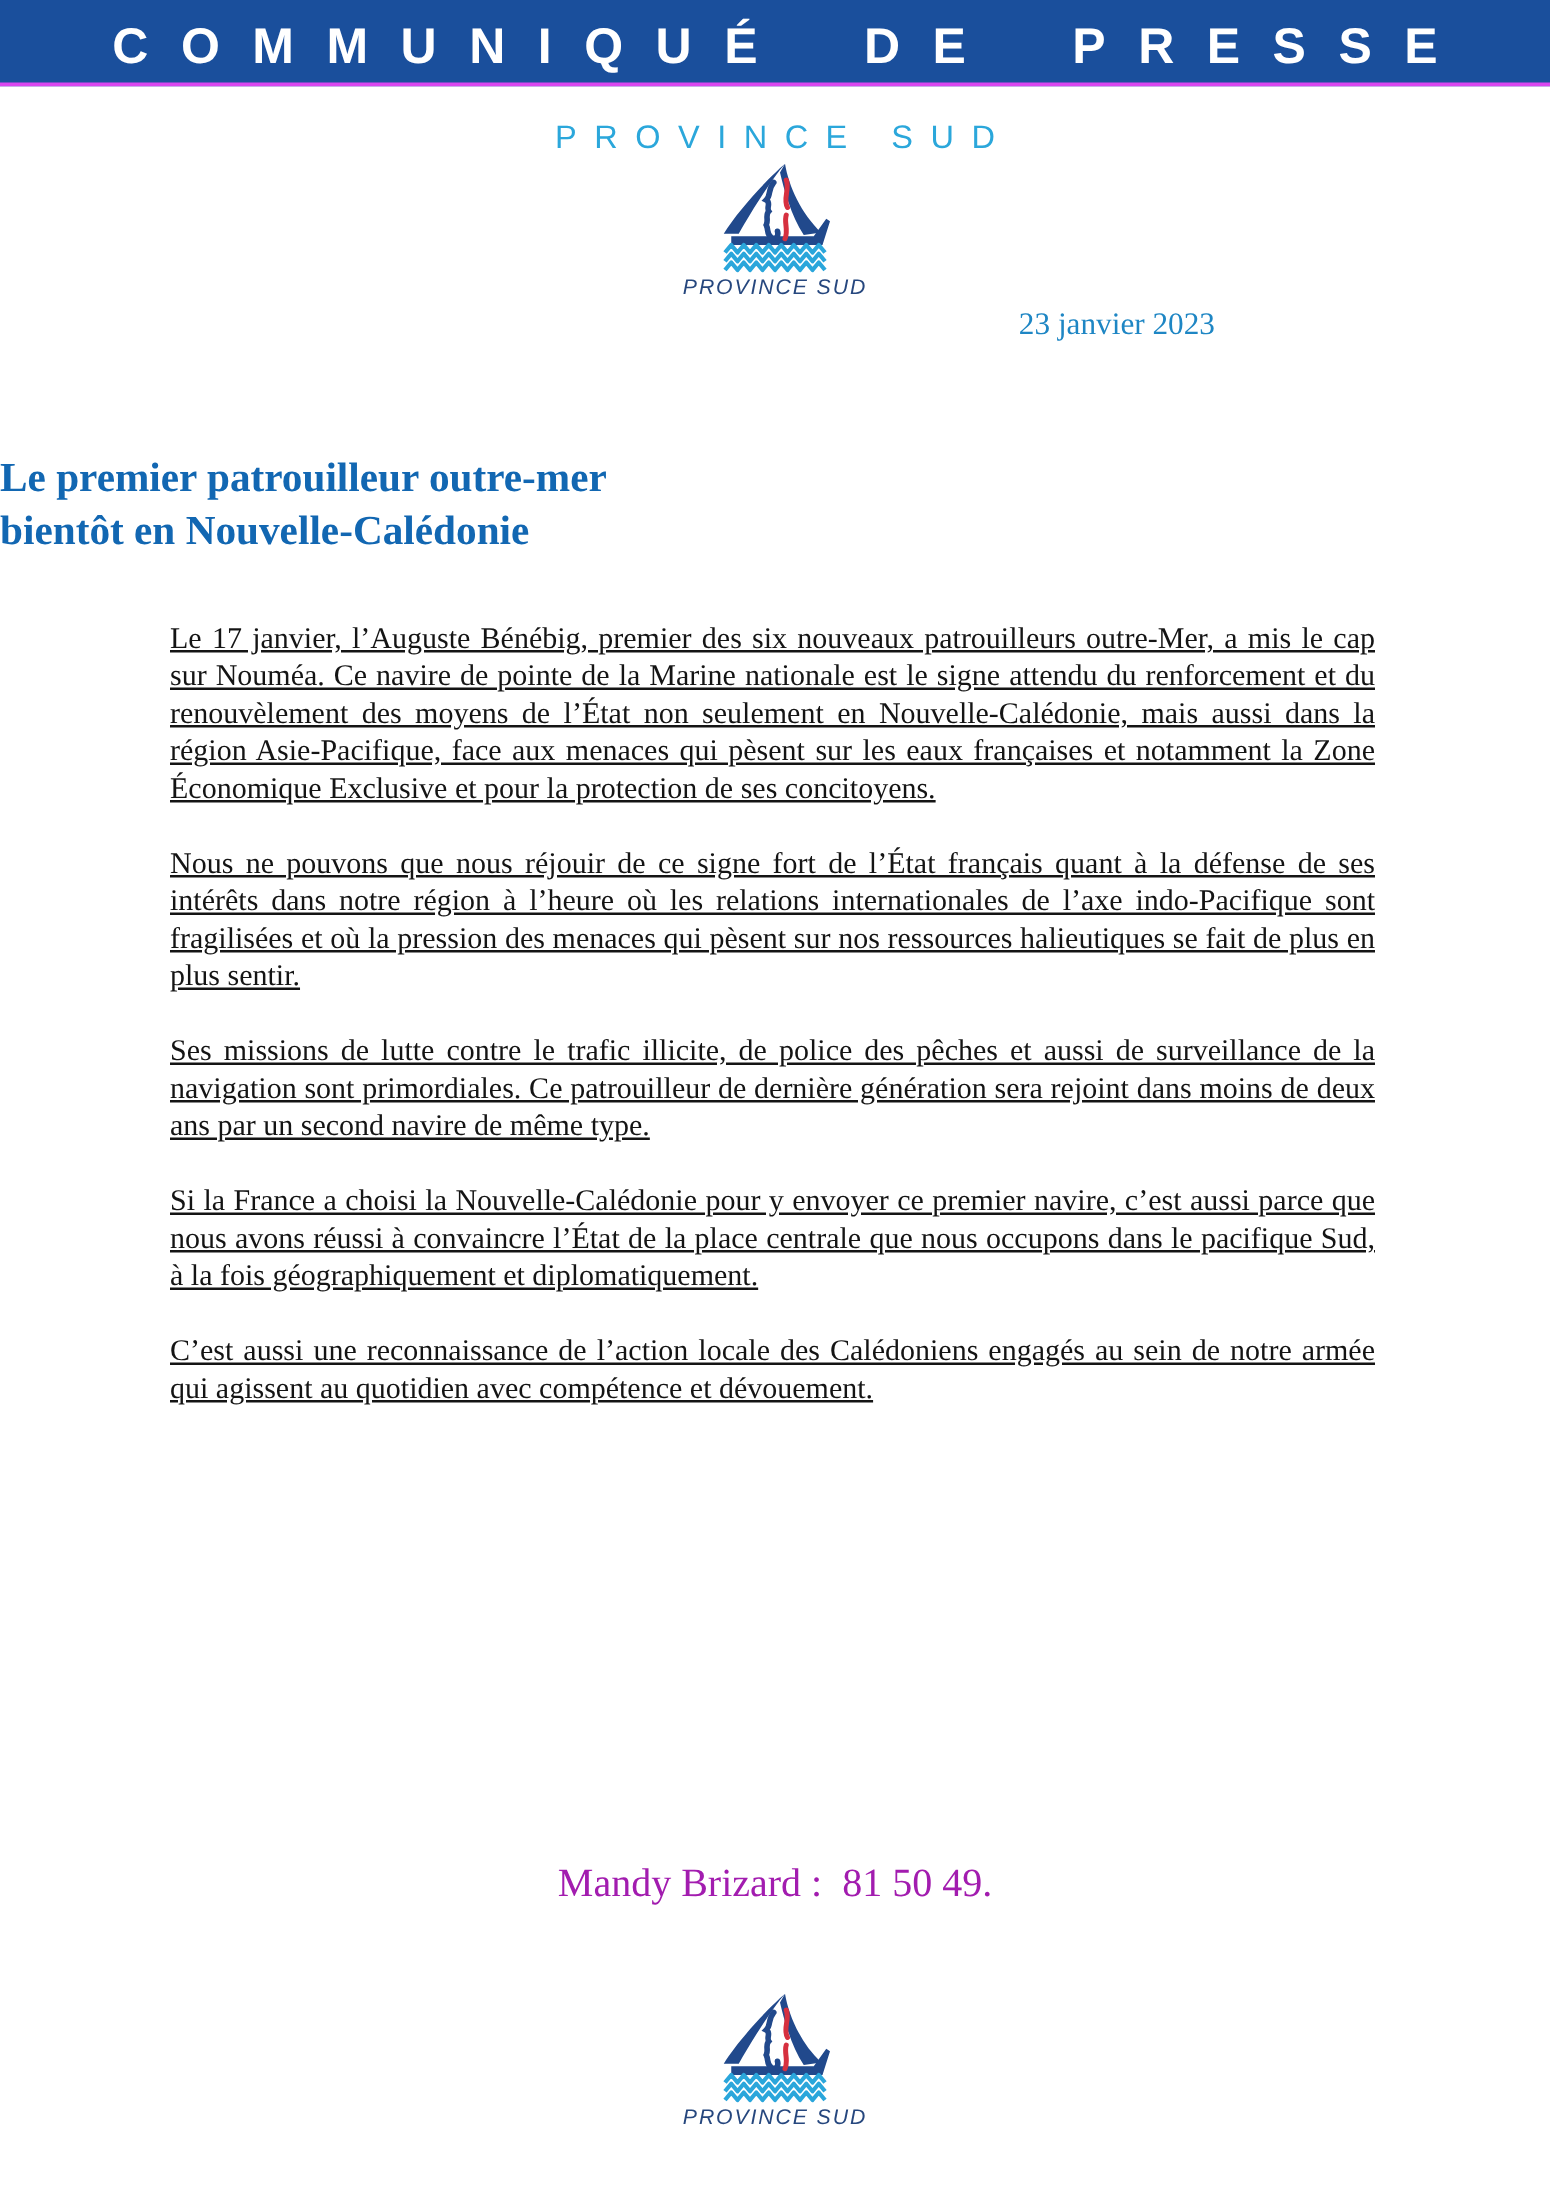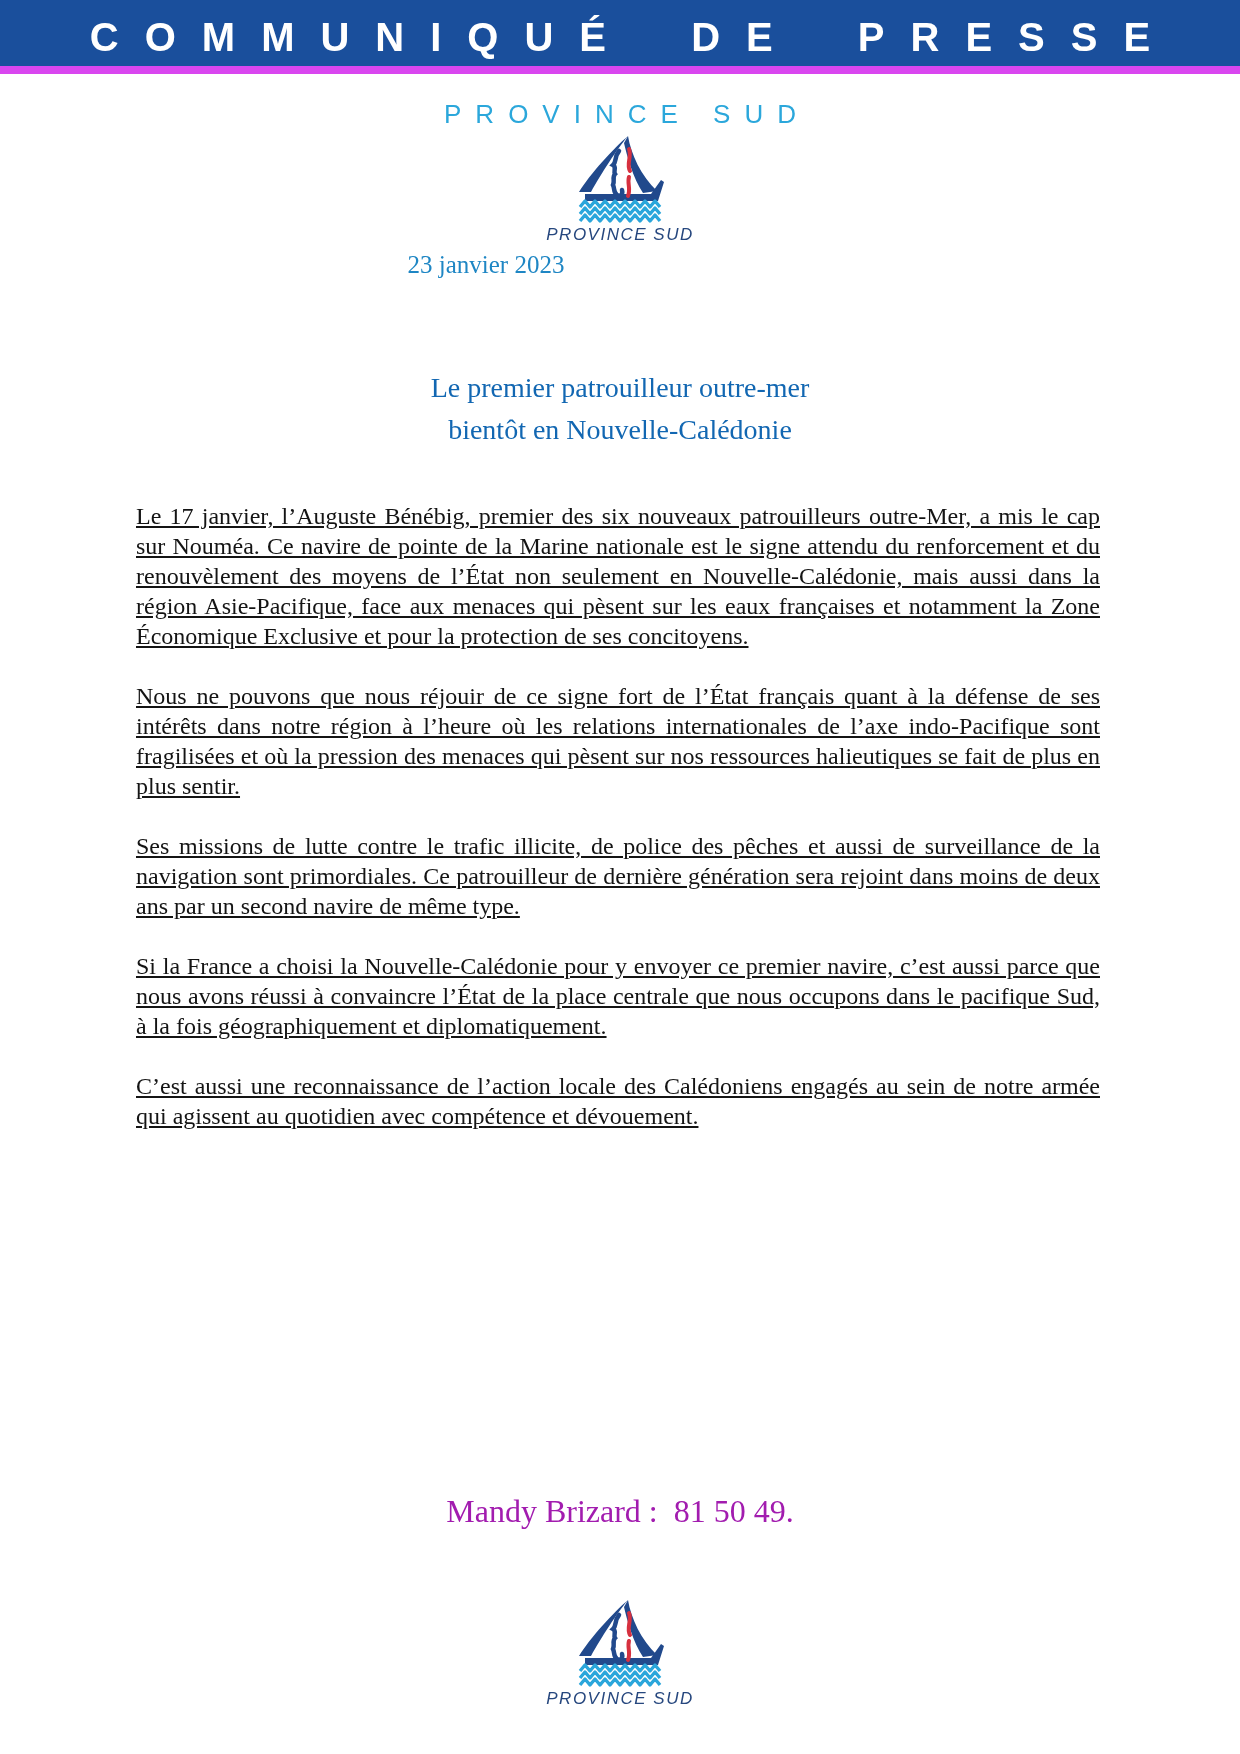--- a/index.html
+++ b/index.html
@@ -9,21 +9,21 @@
     margin:0 auto;
     background:#ffffff;
     overflow:hidden;
     font-family:"Liberation Serif", serif;
     color:#141414;
   }
   
   .banner{
     height:66px;
     background:#1a4f9c;
-    border-bottom:8px solid #d946ef;
+    border-bottom:3px solid #d946ef;
     display:flex;align-items:center;justify-content:center;
   }
   .banner-title{
     font-family:"Liberation Sans", sans-serif;
     font-weight:bold;
     font-size:40px;
     color:#ffffff;
     letter-spacing:26px;
     word-spacing:22px;
     text-indent:26px;
@@ -49,32 +49,32 @@
     margin-top:1px;
     font-family:"Liberation Sans", sans-serif;
     font-style:italic;
     font-size:17px;
     letter-spacing:1.5px;
     color:#26477e;
     white-space:nowrap;
   }
   .date-line{
     margin-top:6px;
-    text-align:center;
+    text-align:right;
     padding-right:268px;
     font-size:25px;
     color:#1e86c4;
   }
   
   .doc-title{
     margin:88px 0 0 0;
-    text-align:center;
-    font-size:28px;
+    text-align:left;
+    font-size:33px;
     line-height:42px;
-    font-weight:normal;
+    font-weight:bold;
     color:#1267b2;
   }
   
   .content{
     margin:50px 140px 0 136px;
   }
   .content p{
     margin:0 0 30px 0;
     font-size:24px;
     line-height:30px;

